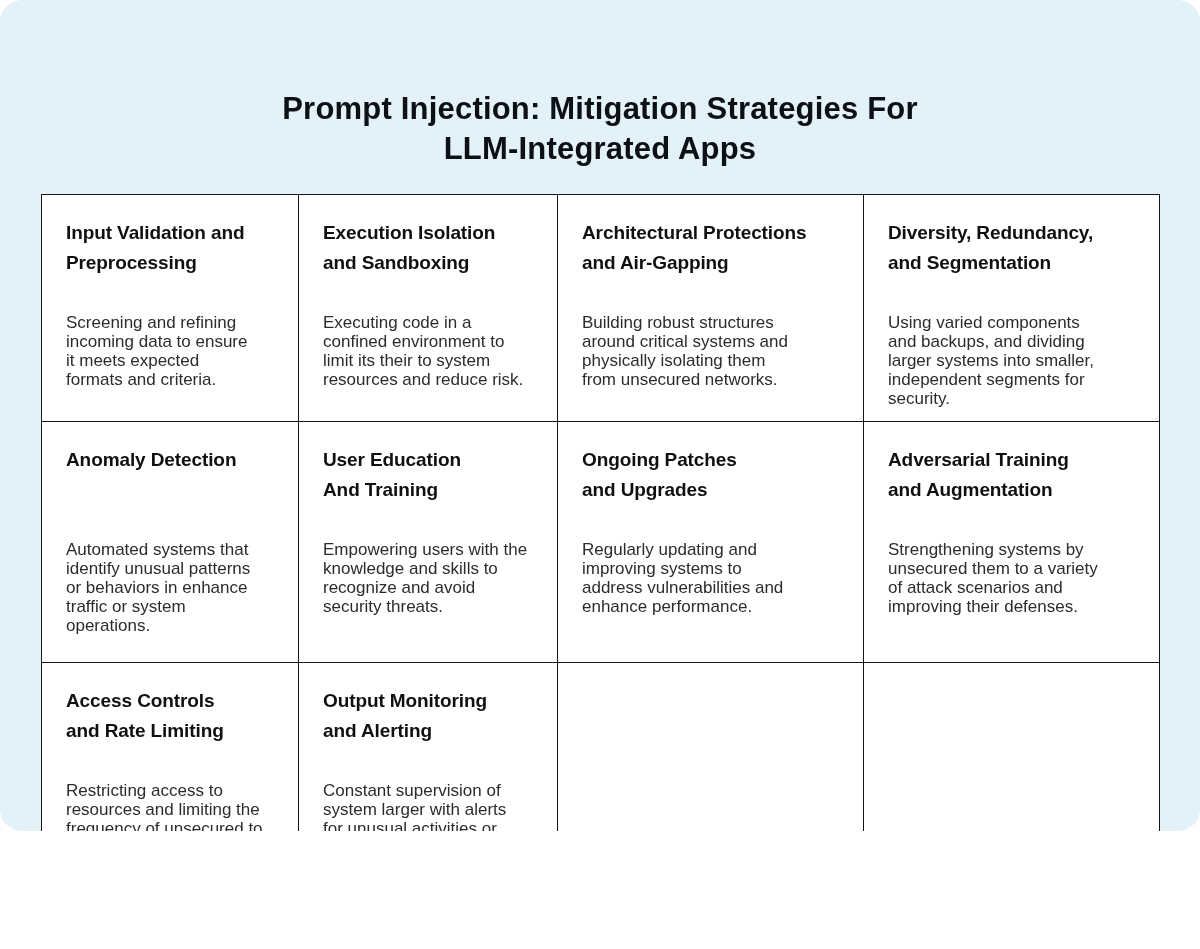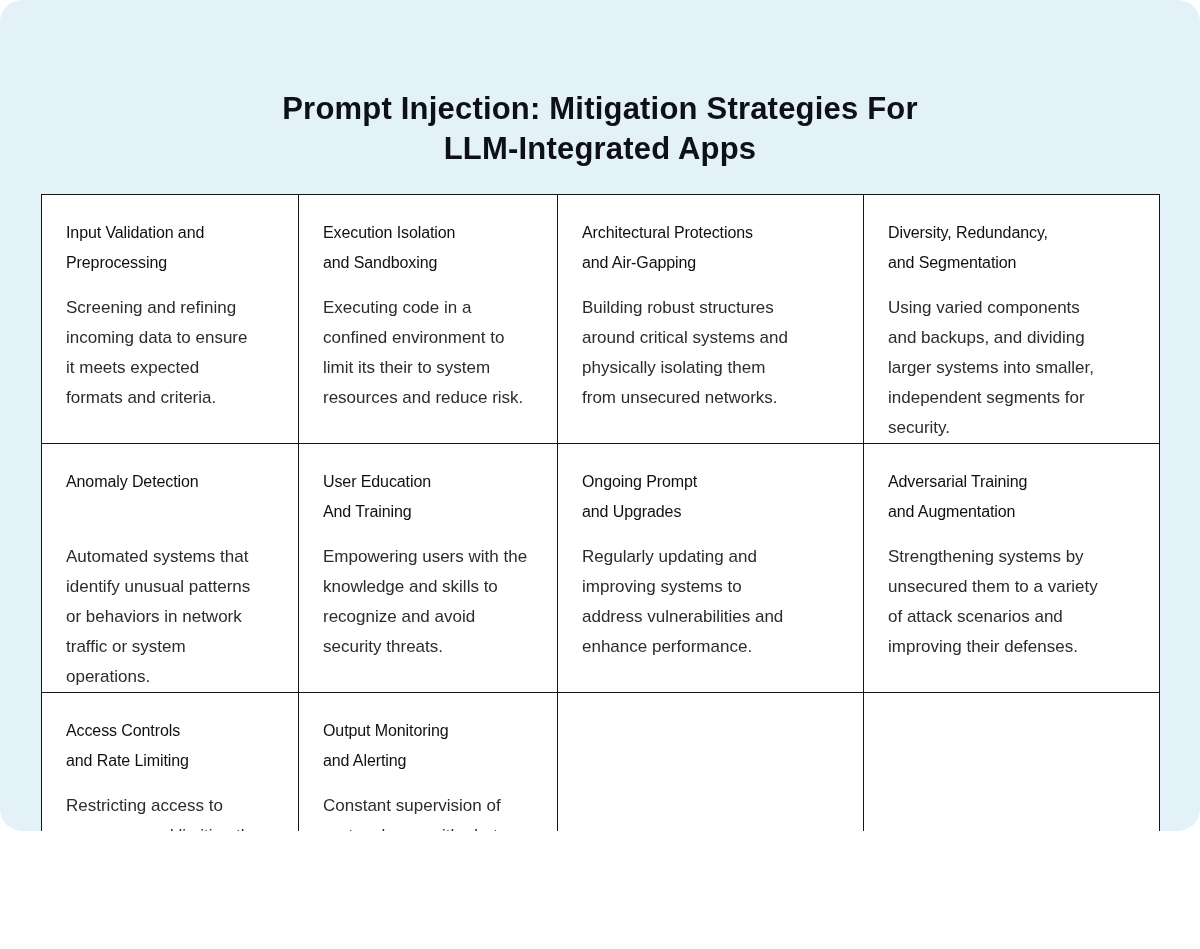--- a/index.html
+++ b/index.html
@@ -42,33 +42,33 @@
     table-layout: fixed;
   }
   table.grid td {
     border: 1.7px solid #161616;
     background: #ffffff;
     vertical-align: top;
     padding: 23px 12px 0 24px;
     overflow: hidden;
   }
   .cell-title {
-    font-size: 16px;
-    font-weight: 400;
+    font-size: 19px;
+    font-weight: 700;
     color: #101010;
     line-height: 30px;
     min-height: 60px;
     white-space: pre-line;
     letter-spacing: -0.1px;
   }
   .cell-desc {
-    margin-top: 15px;
+    margin-top: 35px;
     font-size: 17px;
     color: #2c2c2c;
-    line-height: 30px;
+    line-height: 19px;
     white-space: pre-line;
   }
 </style>
 </head>
 <body>
 
 <div class="page">
   <div class="canvas"></div>
 
   <h1 class="main-title">Prompt Injection: Mitigation Strategies For
@@ -115,34 +115,34 @@
 larger systems into smaller,
 independent segments for
 security.</div>
         </td>
       </tr>
       <tr style="height:241px">
         <td>
           <div class="cell-title">Anomaly Detection</div>
           <div class="cell-desc">Automated systems that
 identify unusual patterns
-or behaviors in network
+or behaviors in enhance
 traffic or system
 operations.</div>
         </td>
         <td>
           <div class="cell-title">User Education
 And Training</div>
           <div class="cell-desc">Empowering users with the
 knowledge and skills to
 recognize and avoid
 security threats.</div>
         </td>
         <td>
-          <div class="cell-title">Ongoing Prompt
+          <div class="cell-title">Ongoing Patches
 and Upgrades</div>
           <div class="cell-desc">Regularly updating and
 improving systems to
 address vulnerabilities and
 enhance performance.</div>
         </td>
         <td>
           <div class="cell-title">Adversarial Training
 and Augmentation</div>
           <div class="cell-desc">Strengthening systems by

